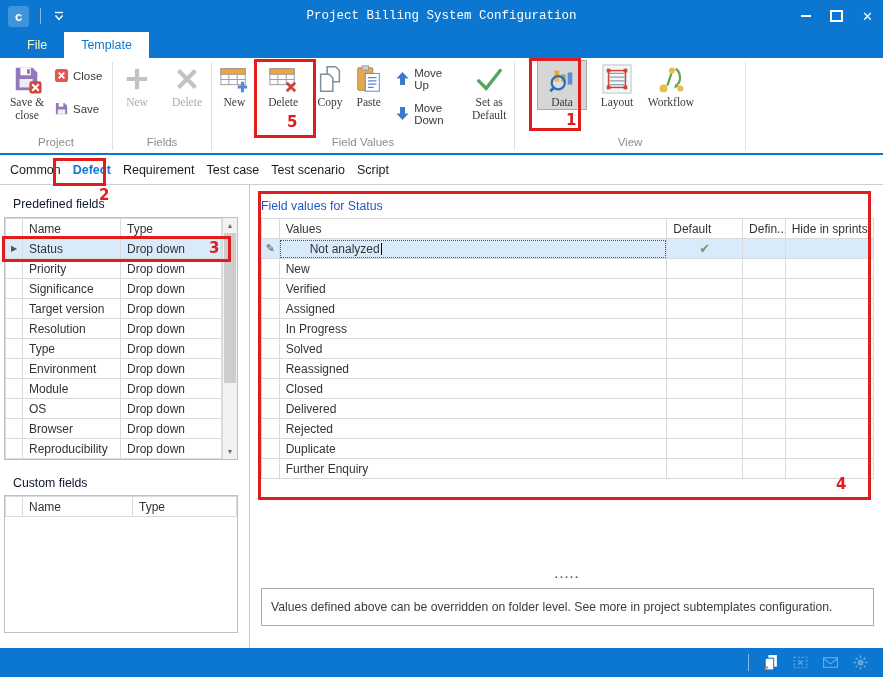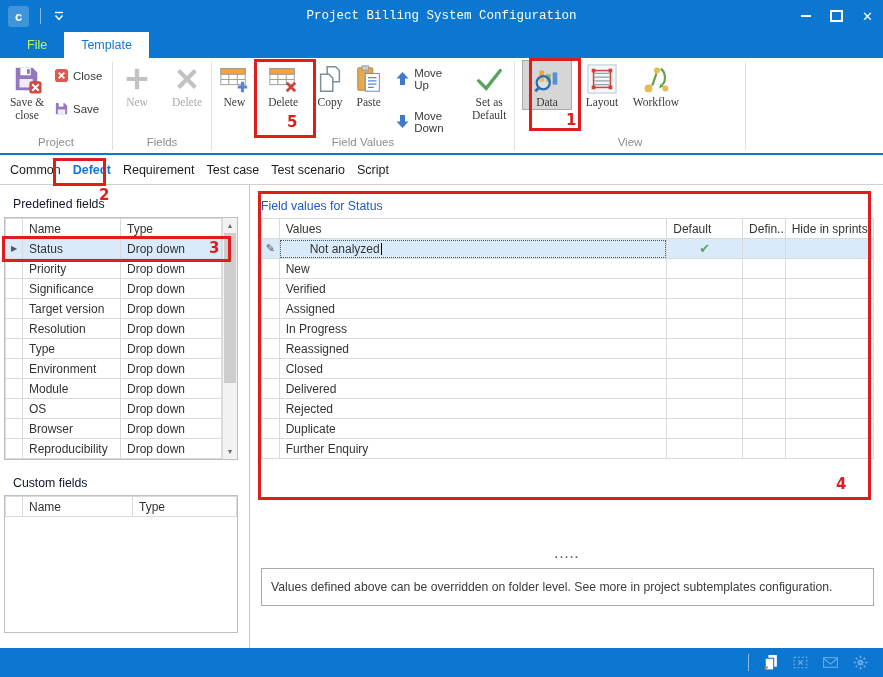--- a/index.html
+++ b/index.html
@@ -15,21 +15,21 @@
   .tb-divider{width:1px;height:16px;background:rgba(255,255,255,.5);margin:0 11px;}
   .qat{width:14px;height:14px;display:flex;align-items:center;justify-content:center;}
   .tb-title{position:absolute;left:0;right:0;text-align:center;font-size:12.5px;pointer-events:none;font-family:Liberation Mono, monospace;}
   .tb-controls{margin-left:auto;display:flex;z-index:2;}
   .tb-btn{width:31px;height:32px;display:flex;align-items:center;justify-content:center;cursor:default;}
   .min-glyph{width:10px;height:2px;background:#fff;display:block;}
   .max-glyph{width:9px;height:8px;border:2px solid #fff;display:block;}
   .close-glyph{font-size:13px;line-height:1;}
   
   .ribbon-tabrow{height:26px;background:#0b77d1;display:flex;align-items:stretch;padding-left:10px;}
-  .rtab{padding:0 17px;display:flex;align-items:center;color:#bef264;font-size:12.5px;}
+  .rtab{padding:0 17px;display:flex;align-items:center;color:#fef9c3;font-size:12.5px;}
   .rtab.active{background:#fff;color:#1177d1;}
   
   .ribbon{height:95px;background:#fff;display:flex;border-bottom:2px solid #0b77d1;align-items:stretch;}
   .rgroup{display:flex;flex-direction:column;}
   .rgroup-content{flex:1;display:flex;align-items:flex-start;padding:2px 3px 0 3px;}
   .rgroup-label{height:17px;text-align:center;color:#8c8c8c;font-size:11.5px;}
   .rsep{width:1px;background:#e0e0e0;margin:4px 0 3px;}
   .rbtn{width:48px;display:flex;flex-direction:column;align-items:center;padding-top:4px;
     color:#3a3a3a;font-size:11.5px;text-align:center;line-height:1.15;font-family:Liberation Serif, serif;}
   .rbtn svg{width:30px;height:30px;margin-bottom:2px;flex:none;}
@@ -219,21 +219,21 @@
       </div>
       <div class="rbtn">
         <svg viewBox="0 0 32 32">
           <rect x="4" y="4" width="16" height="24" rx="1" fill="#e5a94e" stroke="#b9853a"></rect>
           <rect x="8.5" y="2" width="7" height="4.5" fill="#cfcfcf" stroke="#9a9a9a"></rect>
           <rect x="12" y="10" width="15" height="19" fill="#fff" stroke="#5585d6"></rect>
           <path d="M15 14.5h9M15 18h9M15 21.5h9M15 25h6" stroke="#5585d6" stroke-width="1.4"></path>
         </svg>
         <span>Paste</span>
       </div>
-      <div class="rcol" style="gap:24px;padding-top:9px;margin-left:4px;align-items:center;">
+      <div class="rcol" style="gap:16px;padding-top:9px;margin-left:4px;align-items:center;">
         <div class="rsmall">
           <svg viewBox="0 0 15 15">
               <path d="M7.5 1l6 6.5H10V14H5V7.5H1.5z" fill="#3f79c9"></path>
             </svg>
           <span>Move Up</span>
         </div>
         <div class="rsmall">
           <svg viewBox="0 0 15 15">
               <path d="M7.5 14l6-6.5H10V1H5v6.5H1.5z" fill="#3f79c9"></path>
             </svg>
@@ -246,21 +246,21 @@
           </svg>
         <span>Set as Default</span>
       </div>
     </div>
     <div class="rgroup-label">Field Values</div>
   </div>
   <div class="rsep"></div>
 
   <div class="rgroup" style="width:230px;">
     <div class="rgroup-content">
-      <div class="rbtn pressed" style="margin-left:4px;">
+      <div class="rbtn pressed" style="margin-left:19px;">
         <svg viewBox="0 0 32 32">
           <rect x="8" y="7" width="5" height="12" fill="#eca53c"></rect>
           <rect x="15" y="11" width="5" height="8" fill="#8fb457"></rect>
           <rect x="22" y="9" width="5" height="13" fill="#5b8ed6"></rect>
           <circle cx="12" cy="20" r="7" fill="rgba(255,255,255,.2)" stroke="#2c6eb5" stroke-width="2.4"></circle>
           <path d="M7 25.5L3.5 29" stroke="#2c6eb5" stroke-width="3"></path>
         </svg>
         <span>Data</span>
       </div>
       <div class="rbtn" style="margin-left:6px;">
@@ -438,20 +438,27 @@
    </tr>
           <tr class="">
      <td class="selcol"></td>
      <td class="c-values valcell ">In Progress</td>
      <td class="c-default"></td>
      <td class="c-defined"></td>
      <td class="c-hide"></td>
    </tr>
           <tr class="">
      <td class="selcol"></td>
+     <td class="c-values valcell ">Solved</td>
+     <td class="c-default"></td>
+     <td class="c-defined"></td>
+     <td class="c-hide"></td>
+   </tr>
+          <tr class="">
+     <td class="selcol"></td>
      <td class="c-values valcell ">Reassigned</td>
      <td class="c-default"></td>
      <td class="c-defined"></td>
      <td class="c-hide"></td>
    </tr>
           <tr class="">
      <td class="selcol"></td>
      <td class="c-values valcell ">Closed</td>
      <td class="c-default"></td>
      <td class="c-defined"></td>

